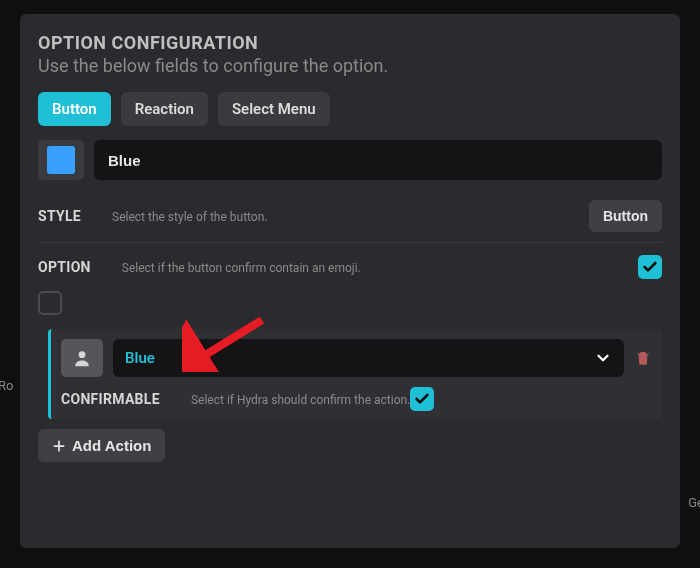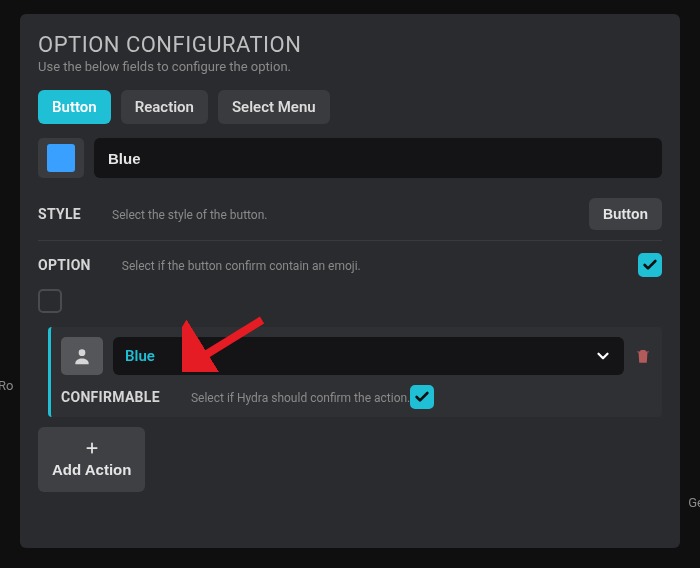--- a/index.html
+++ b/index.html
@@ -16,27 +16,27 @@
       position: absolute;
       top: 14px;
       left: 20px;
       width: 660px;
       height: 534px;
       background: #2a2b2e;
       border-radius: 6px;
       padding: 18px 18px 12px 18px;
     }
     .title {
-      font-size: 22px;
-      font-weight: 400;
+      font-size: 18px;
+      font-weight: 700;
       color: #bfbfbf;
       letter-spacing: 0.5px;
     }
     .subtitle {
-      font-size: 13px;
+      font-size: 18px;
       color: #8a8a8a;
       margin-top: 2px;
       margin-bottom: 16px;
     }
     .tabs { display: flex; gap: 10px; margin-bottom: 14px; }
     .tab {
       padding: 8px 14px;
       border-radius: 6px;
       font-size: 15px;
       font-weight: 600;
@@ -119,28 +119,27 @@
       display: flex; align-items: center; justify-content: space-between;
       padding: 0 12px;
       cursor: pointer;
     }
     .dropdown-value { color: #1fbfd6; font-size: 15px; font-weight: 600; }
     .trash { width: 18px; height: 20px; cursor: pointer; flex-shrink: 0; color: #b35a5a; }
     .sub-row { display: flex; align-items: center; margin-top: 10px; }
     .action-btn {
       background: #3f4044;
       color: #e5e5e5;
-      padding: 14px 14px;
+      padding: 8px 14px;
       border-radius: 6px;
       border: none;
       font-size: 15px;
       font-weight: 600;
       display: inline-flex; align-items: center; gap: 6px;
       cursor: pointer;
-      flex-direction: column;
     }
     .footer {
       display: flex;
       justify-content: space-between;
       align-items: center;
       margin-top: 14px;
     }
     .confirm-highlight {
       border: 4px solid #e51c23;
       padding: 6px;

